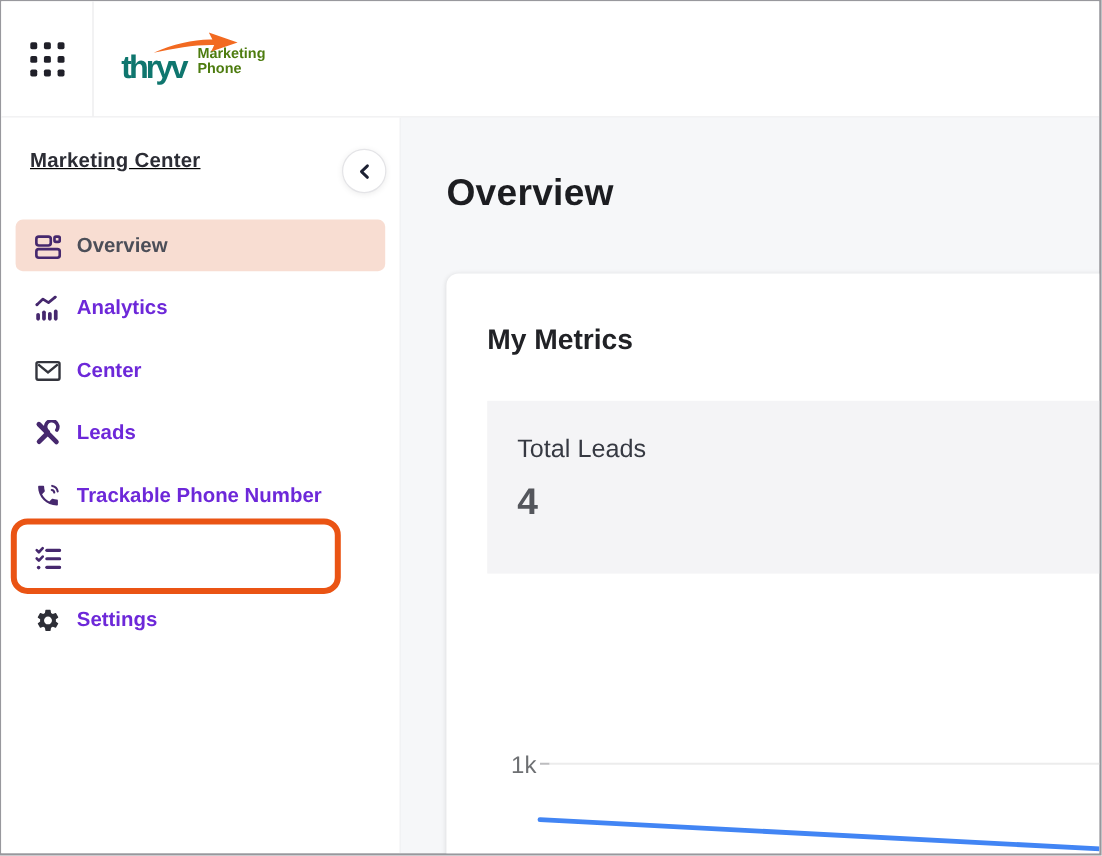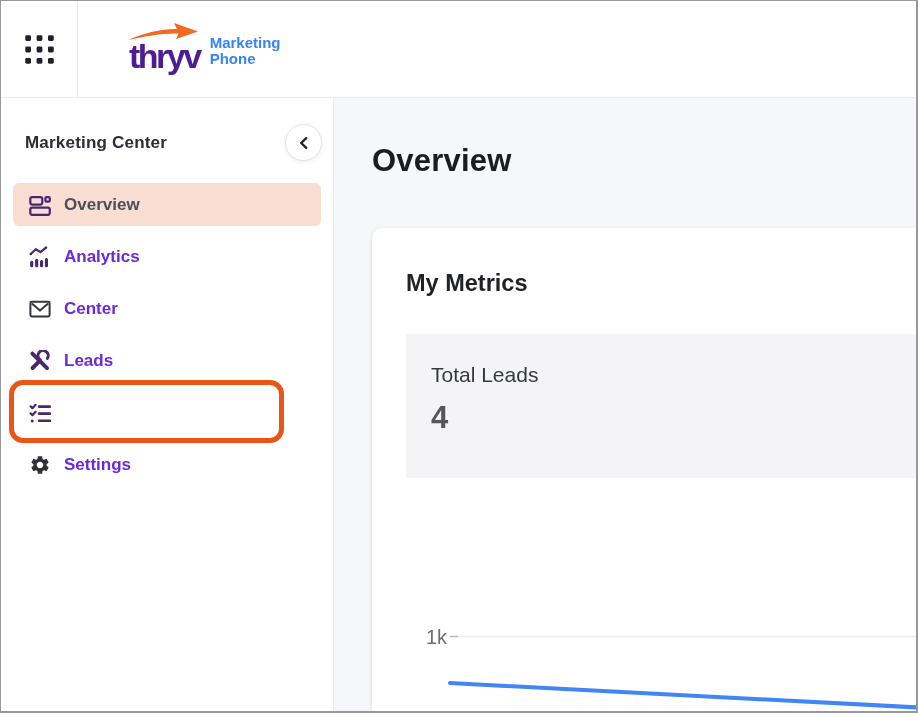--- a/index.html
+++ b/index.html
@@ -12,30 +12,30 @@
     background:#fff; position:relative; overflow:hidden;
     display:flex; flex-direction:column;
   }
 
   
   .topbar { height:97px; flex:none; display:flex; border-bottom:1px solid #e9e9eb; background:#fff; }
   .apps-col { width:77px; flex:none; border-right:1px solid #e9e9eb; display:flex; align-items:center; justify-content:center; }
   .apps-btn { width:40px; height:40px; display:flex; align-items:center; justify-content:center; cursor:pointer; background:none; border:none; }
   .logo-row { display:flex; align-items:center; padding-left:23px; }
   .brand { position:relative; display:inline-block; }
-  .brand-word { font-size:34px; font-weight:bold; letter-spacing:-2.5px; color:#4c1d95; line-height:1; display:inline-block; padding-top:14px;margin-left:28px; }
+  .brand-word { font-size:27px; font-weight:bold; letter-spacing:-2.5px; color:#0f766e; line-height:1; display:inline-block; padding-top:14px; }
   .brand-arrow { position:absolute; left:26px; top:-3px; }
-  .product { margin-left:10px; font-size:15px; font-weight:bold; color:#3b82f6; line-height:1.1; padding-top:4px; }
+  .product { margin-left:10px; font-size:12px; font-weight:bold; color:#4d7c0f; line-height:1.1; padding-top:4px; }
 
   
   .body-row { flex:1; display:flex; min-height:0; }
 
   
   .sidebar { width:333px; flex:none; background:#fff; border-right:1px solid #ededf0; position:relative; }
-  .side-header { margin-top:26px; padding:0 11px 0 24px; height:37px; display:flex; align-items:center; justify-content:space-between; }
+  .side-header { margin-top:26px; padding:0 11px 0 24px; height:37px; display:flex; justify-content:space-between;text-decoration:underline; }
   .side-title { font-size:17px; font-weight:bold; color:#2c2d35; letter-spacing:.2px; }
   .collapse-btn { width:37px; height:37px; border-radius:50%; background:#fff; border:1px solid #e4e4e7; box-shadow:0 1px 5px rgba(0,0,0,.08); display:flex; align-items:center; justify-content:center; cursor:pointer; }
 
   .nav { list-style:none; margin:22px 12px 0 12px; padding:0; }
   .nav-item { height:43px; margin-bottom:9px; display:flex; align-items:center; padding:0 16px; border-radius:6px; position:relative; cursor:pointer; }
   .nav-item .icon { width:22px; height:22px; margin-right:13px; flex:none; display:flex; align-items:center; justify-content:center; }
   .nav-item .label { font-size:17px; font-weight:bold; color:#6d28d9; white-space:nowrap; }
   .nav-item.active { background:#f8ddd2; }
   .nav-item.active .label { color:#4c4e58; }
   .ext-icon { position:absolute; right:3px; top:50%; transform:translateY(-50%); display:flex; }
@@ -153,20 +153,30 @@
           <span class="icon">
             <svg width="22" height="22" viewBox="0 0 22 22">
               <line x1="3.4" y1="3.6" x2="18" y2="18.2" stroke="#46286E" stroke-width="4" stroke-linecap="round"></line>
               <line x1="3.6" y1="18" x2="10.4" y2="11.2" stroke="#46286E" stroke-width="4" stroke-linecap="round"></line>
               <path d="M11.2,9.8 A5.1,5.1 0 1 1 18.4,8.4" fill="none" stroke="#46286E" stroke-width="3" stroke-linecap="round"></path>
             </svg>
           </span>
           <span class="label">Leads</span>
         </li>
 
+        <li class="nav-item">
+          <span class="icon">
+            <svg width="22" height="22" viewBox="0 0 24 24">
+              <path fill="#46286E" d="M6.62 10.79c1.44 2.83 3.76 5.14 6.59 6.59l2.2-2.2c.27-.27.67-.36 1.02-.24 1.12.37 2.33.57 3.57.57.55 0 1 .45 1 1V20c0 .55-.45 1-1 1-9.39 0-17-7.61-17-17 0-.55.45-1 1-1h3.5c.55 0 1 .45 1 1 0 1.25.2 2.45.57 3.57.11.35.03.74-.25 1.02l-2.2 2.2z"></path>
+              <path d="M15.8,3.2 a6,6 0 0 1 5,5" fill="none" stroke="#46286E" stroke-width="1.9" stroke-linecap="round"></path>
+              <path d="M15.4,6.9 a2.7,2.7 0 0 1 2.3,2.3" fill="none" stroke="#46286E" stroke-width="1.9" stroke-linecap="round"></path>
+            </svg>
+          </span>
+          <span class="label">Trackable Phone Number</span>
+        </li>
 
         <li class="nav-item">
           <div class="annotation-box" style="border-color: rgb(234, 84, 20);"></div>
           <span class="icon">
             <svg width="22" height="22" viewBox="0 0 22 22">
               <polyline points="1.6,4.4 3.4,6.2 6.6,2.8" fill="none" stroke="#46286E" stroke-width="2.2" stroke-linecap="round" stroke-linejoin="round"></polyline>
               <polyline points="1.6,11.4 3.4,13.2 6.6,9.8" fill="none" stroke="#46286E" stroke-width="2.2" stroke-linecap="round" stroke-linejoin="round"></polyline>
               <circle cx="3.2" cy="19" r="1.5" fill="#46286E"></circle>
               <g stroke="#46286E" stroke-width="2.6" stroke-linecap="round">
                 <line x1="10" y1="4.6" x2="20.8" y2="4.6"></line>

